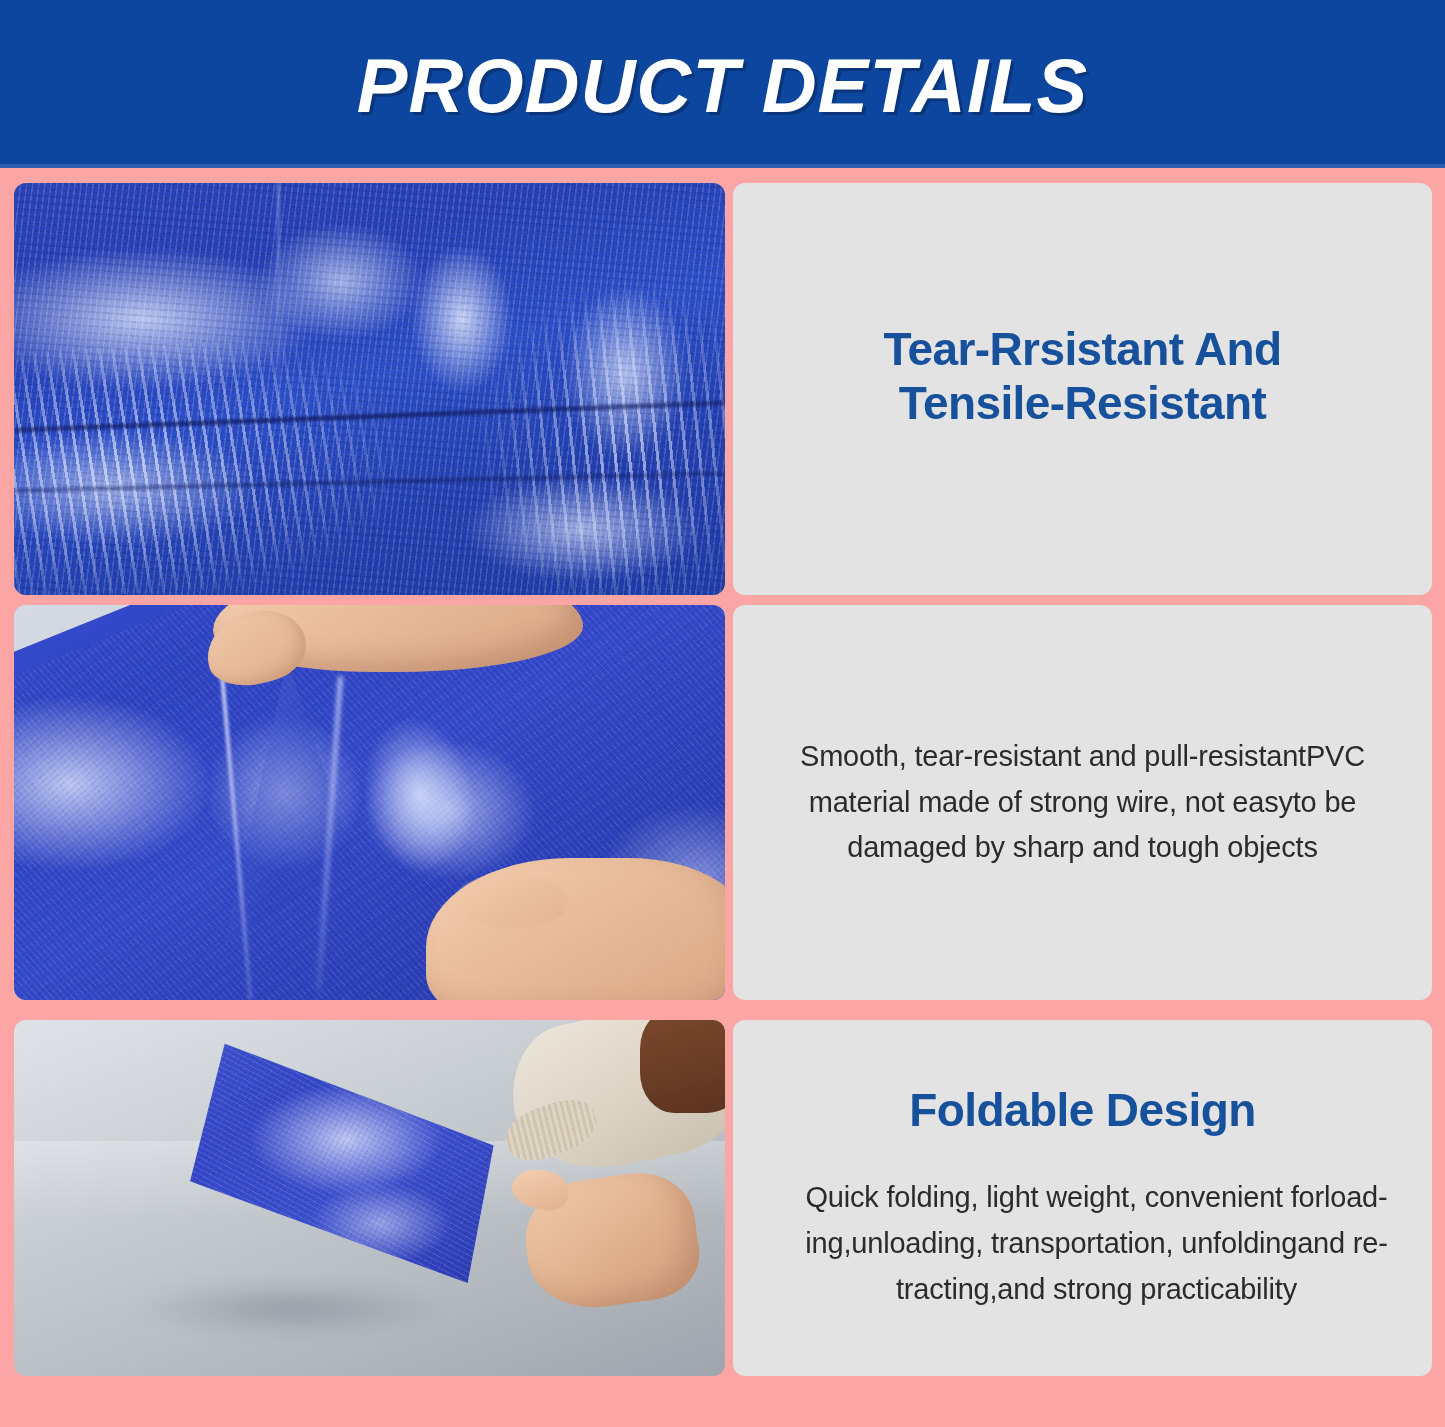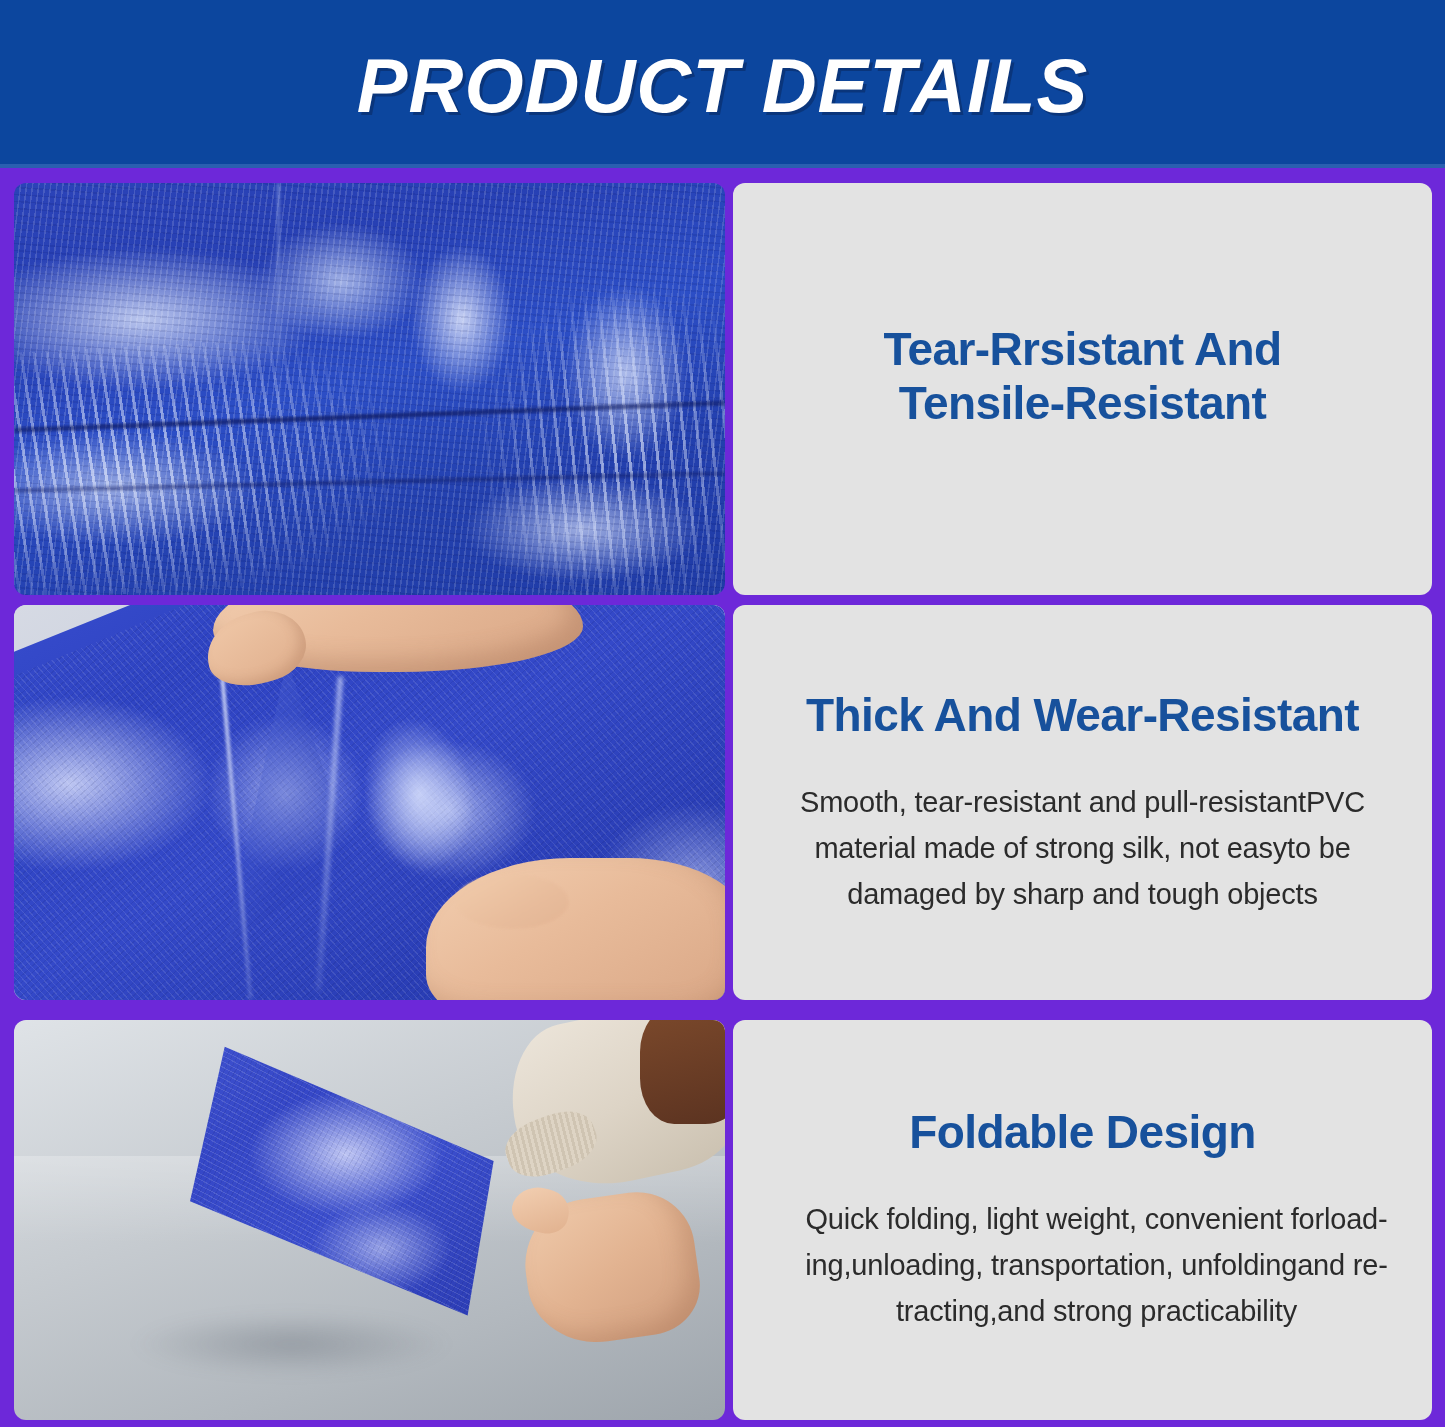--- a/index.html
+++ b/index.html
@@ -10,21 +10,21 @@
     height:1427px;
     background:#ffffff;
     font-family:"Liberation Sans", sans-serif;
     overflow:hidden;
   }
 
   #page {
     position:relative;
     width:1445px;
     height:1427px;
-    background:#6d28d9;
+    background:#fca5a5;
     text-decoration:underline;
   }
 
   
   .banner {
     position:absolute;
     left:0; top:0;
     width:1445px;
     height:168px;
     background:#0c469e;
@@ -52,21 +52,21 @@
   }
 
   
   .row {
     position:absolute;
     left:0;
     width:1445px;
   }
   .row-1 { top:183px; height:412px; }
   .row-2 { top:605px; height:395px; }
-  .row-3 { top:1020px; height:400px; }
+  .row-3 { top:1020px; height:356px; }
 
   .photo {
     position:absolute;
     left:14px; top:0;
     width:711px;
     height:100%;
     border-radius:12px;
     overflow:hidden;
   }
 
@@ -361,23 +361,22 @@
         <div class="p2-crease"></div>
         <div class="p2-crease2"></div>
         <div class="p2-sheen"></div>
         <div class="hand hand-top"></div>
         <div class="hand-top-thumb"></div>
         <div class="hand hand-bot"></div>
         <div class="hand-bot-knuck"></div>
       </div>
     </div>
     <div class="textcard">
-      <div class="feature-title">Thick And Wear-Resistant</div>
       <div class="feature-body">Smooth, tear-resistant and pull-resistantPVC
-material made of strong silk, not easyto be
+material made of strong wire, not easyto be
 damaged by sharp and tough objects</div>
     </div>
   </div>
 
   <div class="row row-3">
     <div class="photo">
       <div class="p3">
         <div class="p3-bg"></div>
         <div class="p3-floorline"></div>
         <div class="p3-shadow"></div>

